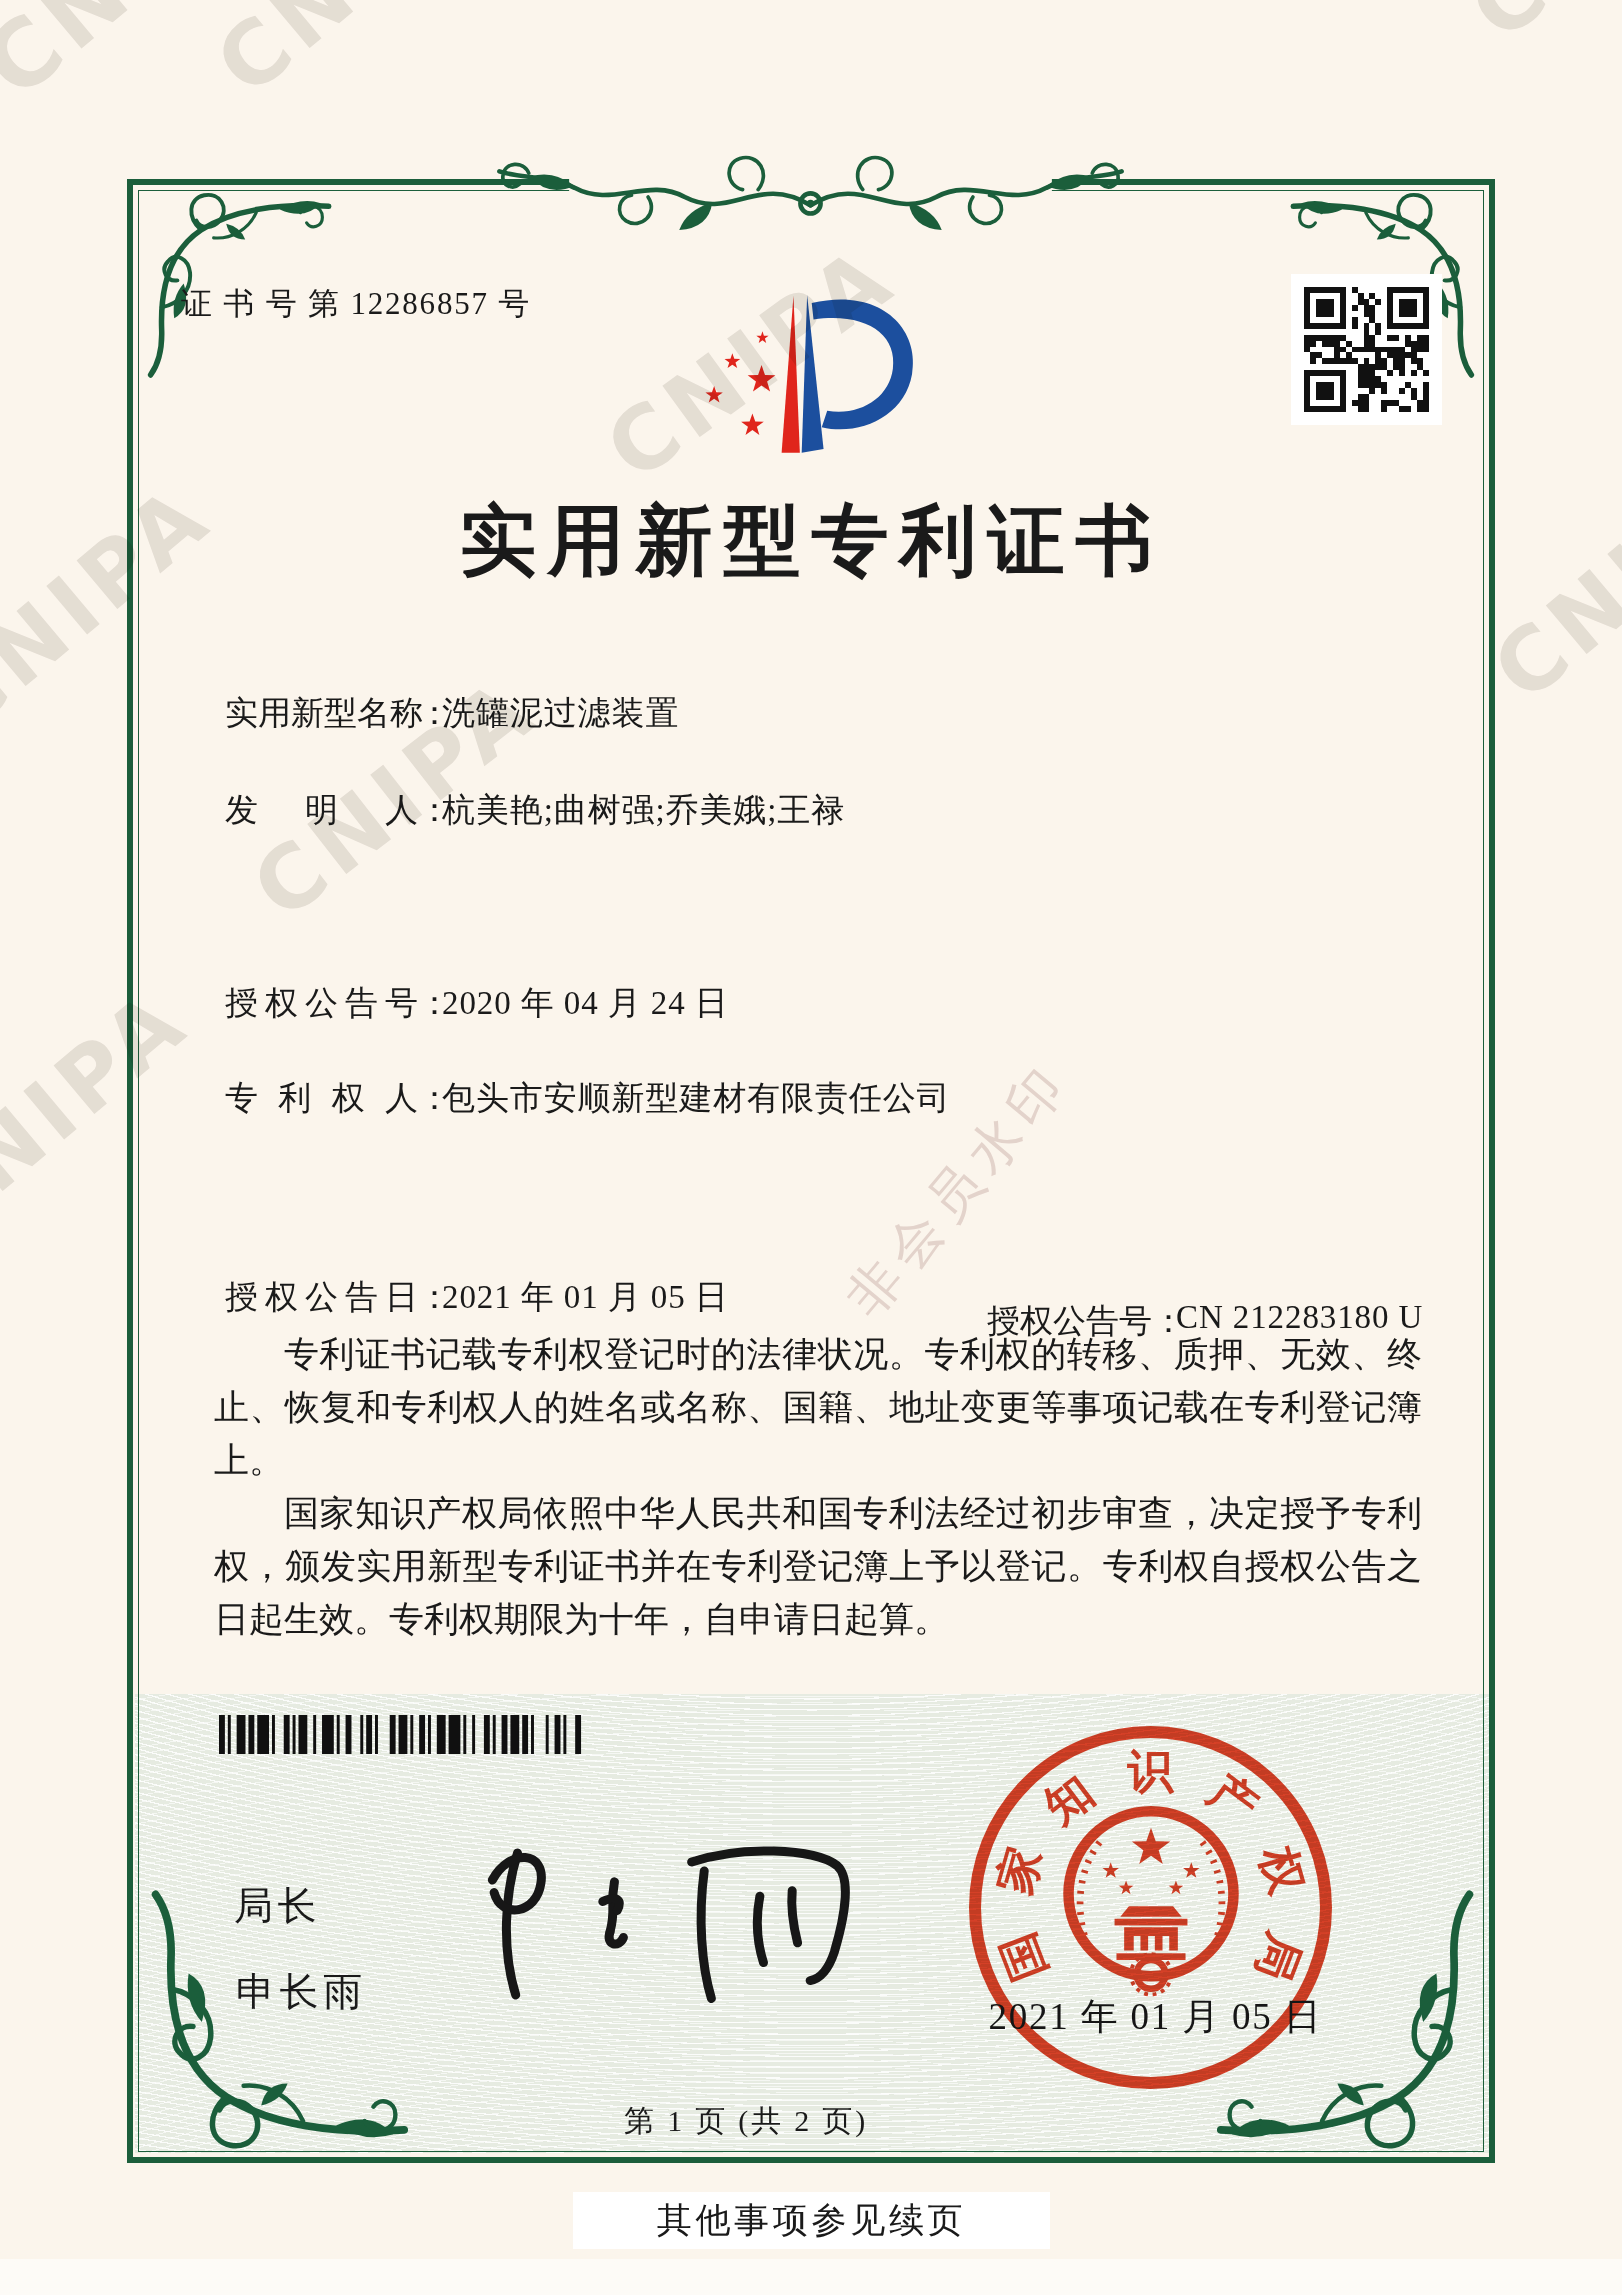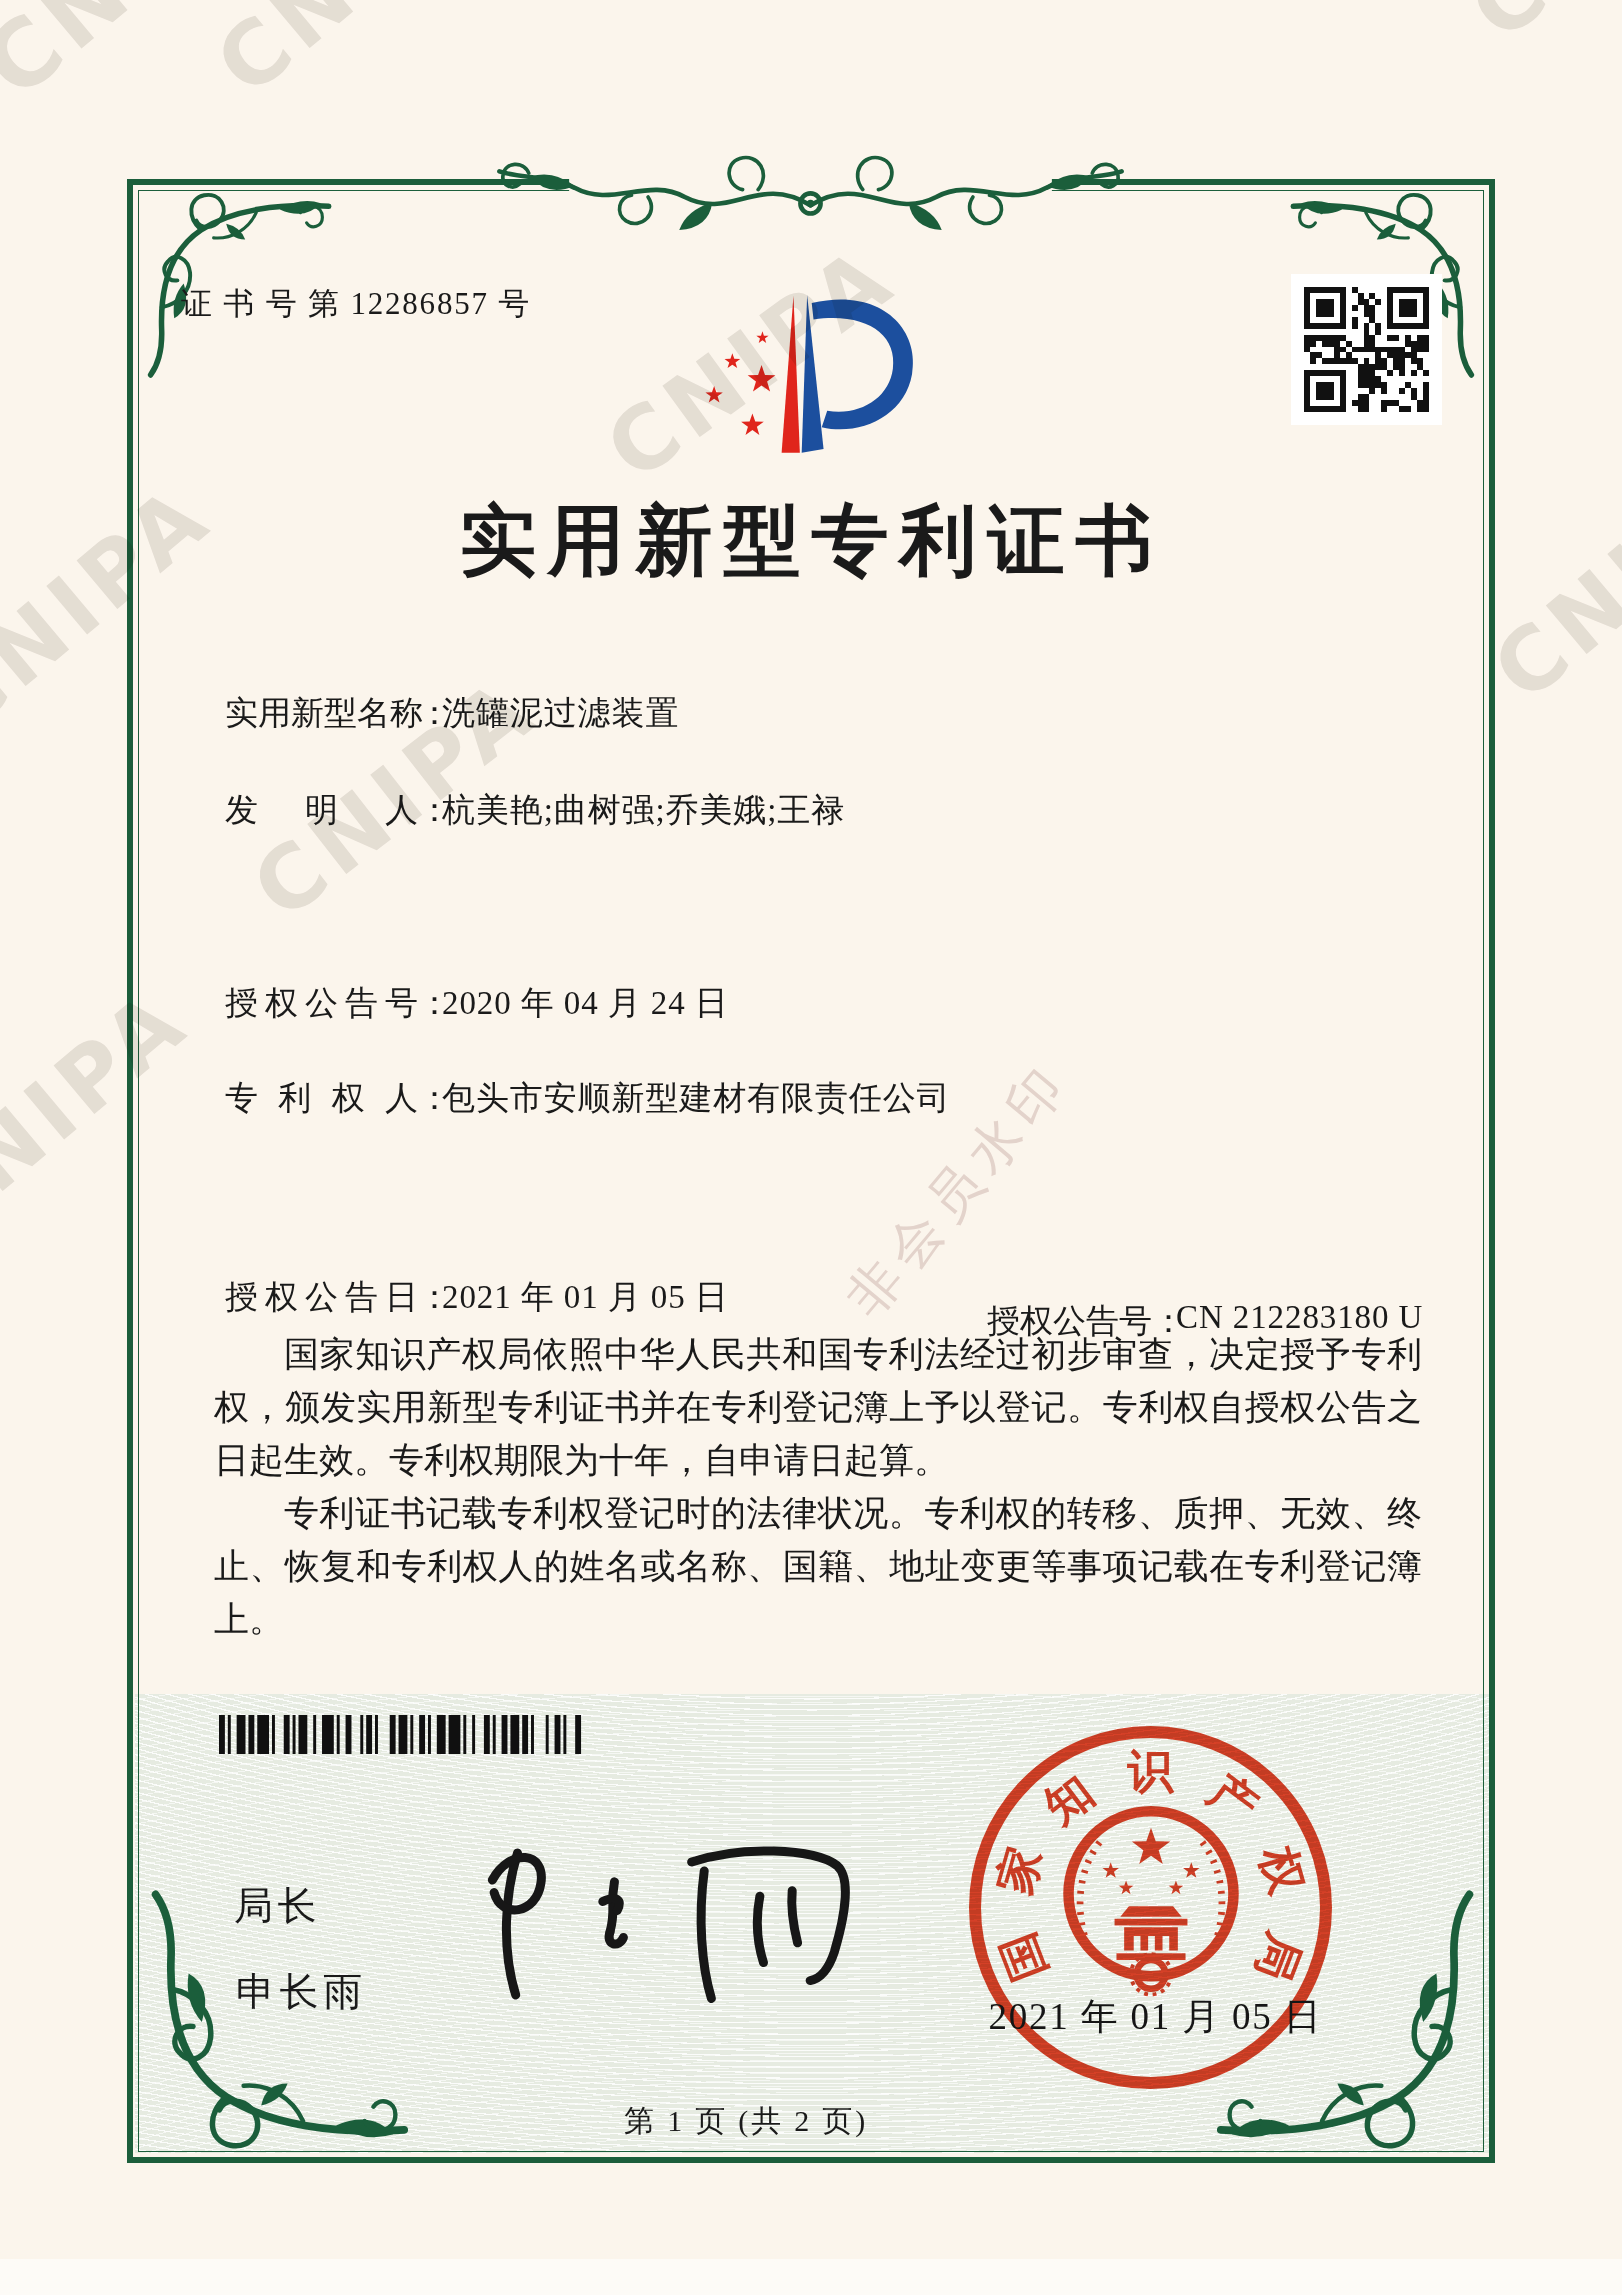--- a/index.html
+++ b/index.html
@@ -486,19 +486,22 @@
   </div>
   <div class="row" style="top:1076px">
     <span class="flabel">专利权人</span><span class="colon">：</span><span class="fvalue">包头市安顺新型建材有限责任公司</span>
   </div>
   <div class="row" style="top:1275px">
     <span class="flabel">授权公告日</span><span class="colon">：</span><span class="fvalue">2021 年 01 月 05 日</span>
     <span class="pair2"><span>授权公告号</span><span class="colon">：</span><span class="fvalue">CN 212283180 U</span></span>
   </div>
 
   <div class="legal">
+    <p>专利证书记载专利权登记时的法律状况。专利权的转移、质押、无效、终止、恢复和专利权人的姓名或名称、国籍、地址变更等事项记载在专利登记簿上。</p>
     <p>国家知识产权局依照中华人民共和国专利法经过初步审查，决定授予专利权，颁发实用新型专利证书并在专利登记簿上予以登记。专利权自授权公告之日起生效。专利权期限为十年，自申请日起算。</p>
-    <p>专利证书记载专利权登记时的法律状况。专利权的转移、质押、无效、终止、恢复和专利权人的姓名或名称、国籍、地址变更等事项记载在专利登记簿上。</p>
-  </div>
-
+  </div>
+
+  <div class="footer-note">
+    <span>其他事项参见续页</span>
+  </div>
   <div class="bottom-strip"></div>
 </div>
 
 
 </body></html>

